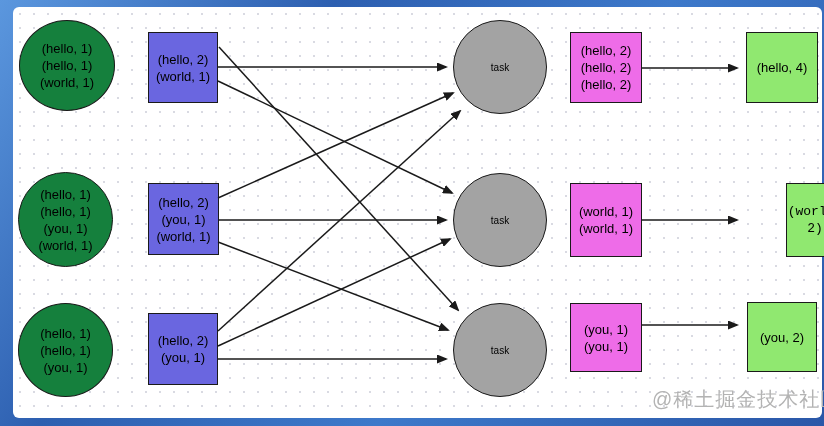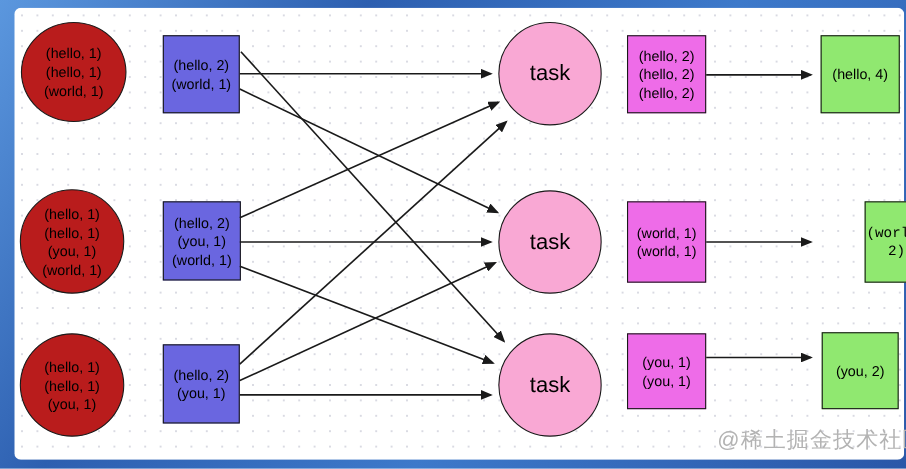--- a/index.html
+++ b/index.html
@@ -15,23 +15,23 @@
     background-size:14px 14px;
     border-radius:6px;
   }
   .node{
     position:absolute;display:flex;flex-direction:column;
     align-items:center;justify-content:center;
     font-size:13px;line-height:17px;color:#000;text-align:center;
     border:1.6px solid #1a1a1a;box-sizing:border-box;
   }
   .ellipse{border-radius:50%;}
-  .input{background:#b91c1c;}
+  .input{background:#15803d;}
   .map{background:#6a66e0;}
-  .task{background:#f9a8d4;font-size:20px;}
+  .task{background:#a3a3a3;font-size:10px;}
   .shuffle{background:#ee6ce8;}
   .result{background:#90e870;}
   
   .c1{left:19px;top:20px;width:96px;height:91px;}
   .c2{left:18px;top:172px;width:95px;height:95px;}
   .c3{left:18px;top:303px;width:95px;height:94px;}
   
   .r1{left:148px;top:32px;width:70px;height:71px;}
   .r2{left:148px;top:183px;width:71px;height:72px;}
   .r3{left:148px;top:313px;width:70px;height:72px;}

